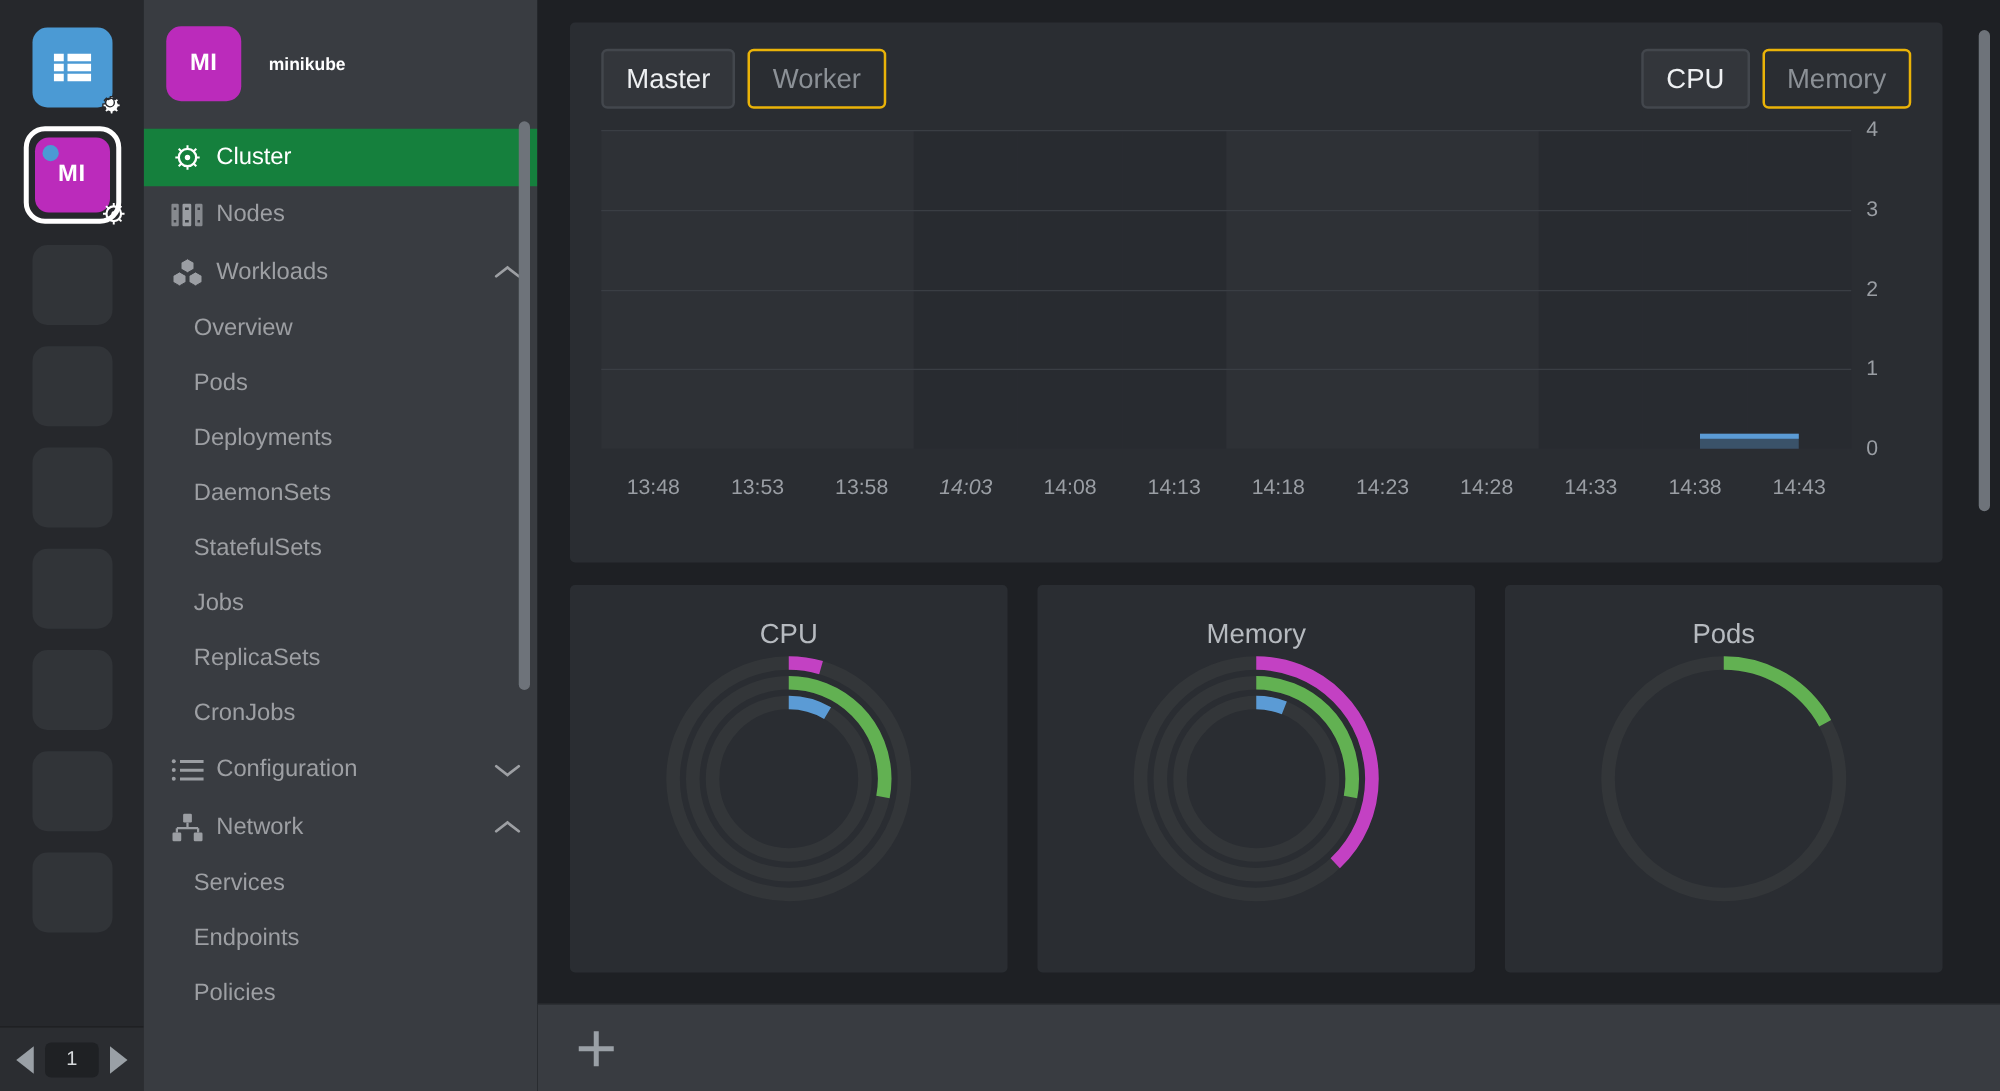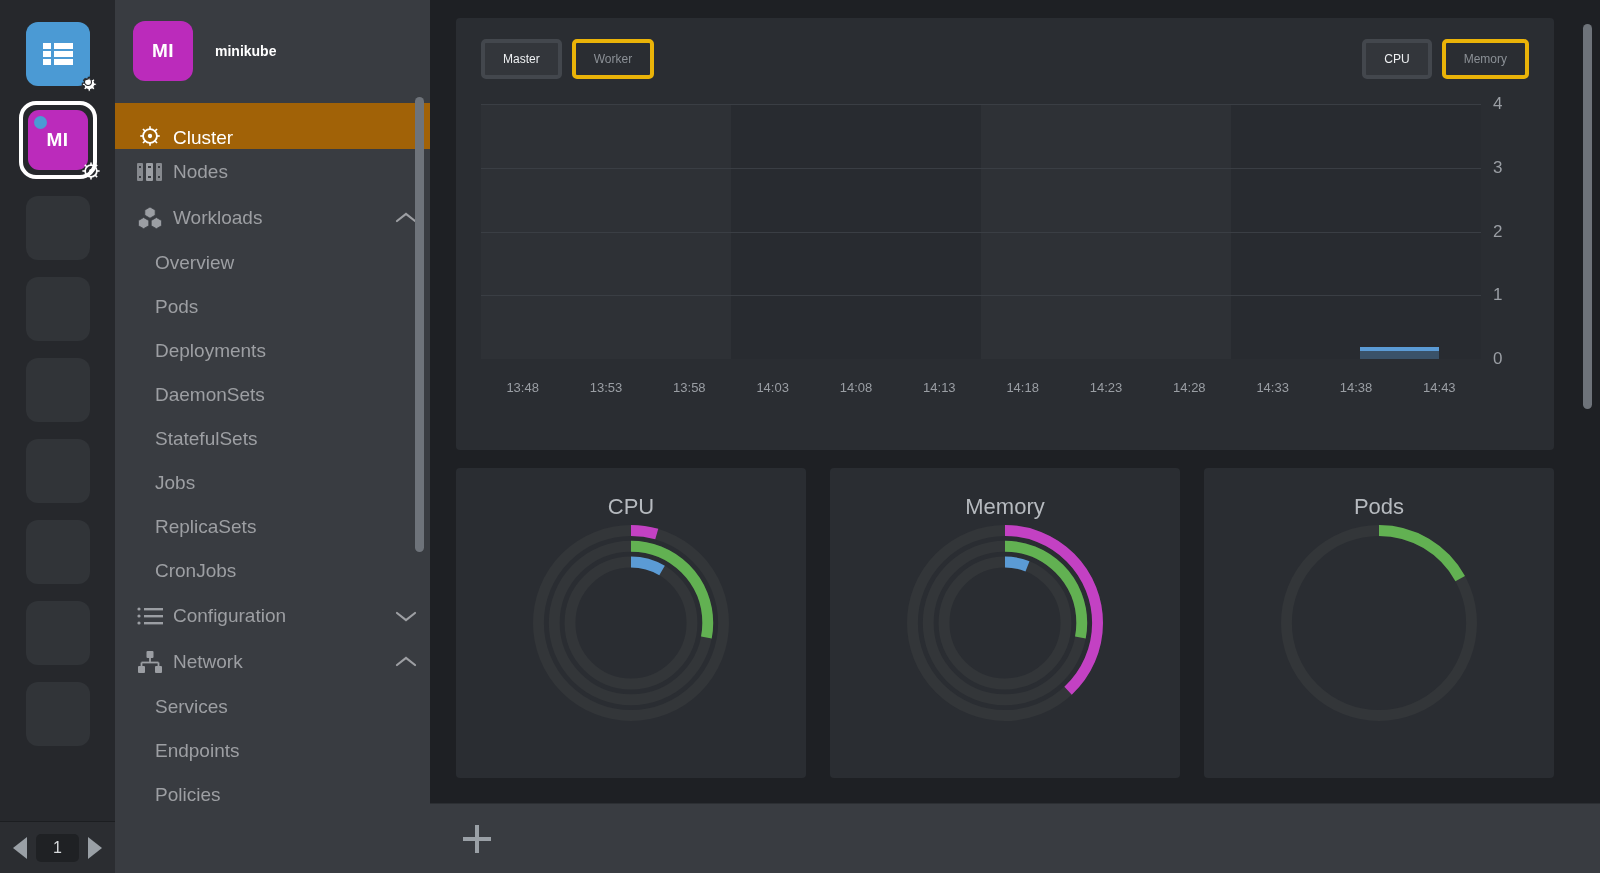--- a/index.html
+++ b/index.html
@@ -62,21 +62,21 @@
   .sb-header { display:flex; align-items:center; gap:22px; padding:21px 0 22px 18px; }
   .sb-avatar { width:60px; height:60px; border-radius:12px; background:#bb2bbb;
                display:flex; align-items:center; justify-content:center;
                color:#fff; font-size:19px; font-weight:600; letter-spacing:.5px; }
   .sb-title { font-size:14px; font-weight:bold; color:#ffffff; }
   .nav { }
   .nav-row {
     display:flex; align-items:center; height:46px; padding-left:22px;
     font-size:19px; color:#9d9fa3; cursor:pointer; position:relative;
   }
-  .nav-row.active { background:#a16207; color:#ffffff;align-items:flex-end; }
+  .nav-row.active { background:#15803d; color:#ffffff; }
   .nav-row .nv-icon { width:36px; display:flex; align-items:center; justify-content:flex-start; }
   .nav-row .nv-label { flex:1; }
   .nav-row .nv-chev { width:48px; display:flex; align-items:center; justify-content:center; }
   .nav-sub {
     display:flex; align-items:center; height:44px; padding-left:40px;
     font-size:19px; color:#9d9fa3; cursor:pointer;
   }
   .sb-scrollbar {
     position:absolute; right:6px; top:97px; width:9px; height:455px;
     border-radius:5px; background:#6e737a;
@@ -88,36 +88,36 @@
 
   .panel { background:#2a2d32; border-radius:4px; }
 
   .chart-panel {
     position:absolute; left:26px; top:18px; width:1098px; height:432px;
   }
   .seg-group { position:absolute; display:flex; gap:10px; }
   .seg-left { left:25px; top:21px; }
   .seg-right { right:25px; top:21px; }
   .seg-btn {
-    padding:9px 18px; border-radius:5px; font-size:12px;
-    border:4px solid #eab308; background:transparent; color:#8b9096; cursor:pointer;
+    padding:9px 18px; border-radius:5px; font-size:22px;
+    border:2px solid #eab308; background:transparent; color:#8b9096; cursor:pointer;
     font-family:"Liberation Sans", sans-serif;
   }
   .seg-btn.on { background:#33363b; color:#eef0f2; border-color:#43474d; }
 
   
   .chart-area { position:absolute; left:25px; top:86px; width:1048px; height:270px; }
   .plot { position:absolute; left:0; top:0; width:1000px; height:255px;
           background:#2e3136; }
   .vband { position:absolute; top:0; height:255px; background:#282b30; }
   .hgrid { position:absolute; left:0; width:1000px; height:1px; background:#3a3e44; }
   .ytick { position:absolute; left:1012px; font-size:17px; color:#9a9ea4;
            transform:translateY(-50%); }
   .xlabels { position:absolute; left:0; top:276px; width:1000px; height:24px; }
-  .xlab { position:absolute; font-size:13px; color:#9a9ea4; transform:translateX(-50%); }
+  .xlab { position:absolute; font-size:17px; color:#9a9ea4; transform:translateX(-50%); }
   .series-seg {
     position:absolute; background:#5b9bd5; border-top:4px solid #6aa9e0;
   }
 
   
   .gauges { position:absolute; left:26px; top:468px; width:1098px; height:310px;
             display:flex; gap:24px; }
   .gcard { flex:1; background:#2a2d32; border-radius:4px; position:relative; }
   .gtitle { position:absolute; left:0; right:0; top:26px; text-align:center;
             font-size:22px; color:#b6babf; }
@@ -385,21 +385,21 @@
               <div class="ytick" style="top: 255px;">0</div>
               <div class="ytick" style="top: 191.25px;">1</div>
               <div class="ytick" style="top: 127.5px;">2</div>
               <div class="ytick" style="top: 63.75px;">3</div>
               <div class="ytick" style="top: 0px;">4</div>
             </div>
           <div class="xlabels" id="xlabels">
               <div class="xlab" style="left: 41.6667px;">13:48</div>
               <div class="xlab" style="left: 125px;">13:53</div>
               <div class="xlab" style="left: 208.333px;">13:58</div>
-              <div class="xlab" style="left: 291.667px;">14:03</div>
+              <div class="xlab" style="left: 291.667px; font-style: italic;">14:03</div>
               <div class="xlab" style="left: 375px;">14:08</div>
               <div class="xlab" style="left: 458.333px;">14:13</div>
               <div class="xlab" style="left: 541.667px;">14:18</div>
               <div class="xlab" style="left: 625px;">14:23</div>
               <div class="xlab" style="left: 708.333px;">14:28</div>
               <div class="xlab" style="left: 791.667px;">14:33</div>
               <div class="xlab" style="left: 875px;">14:38</div>
               <div class="xlab" style="left: 958.333px;">14:43</div>
             </div>
         </div>

